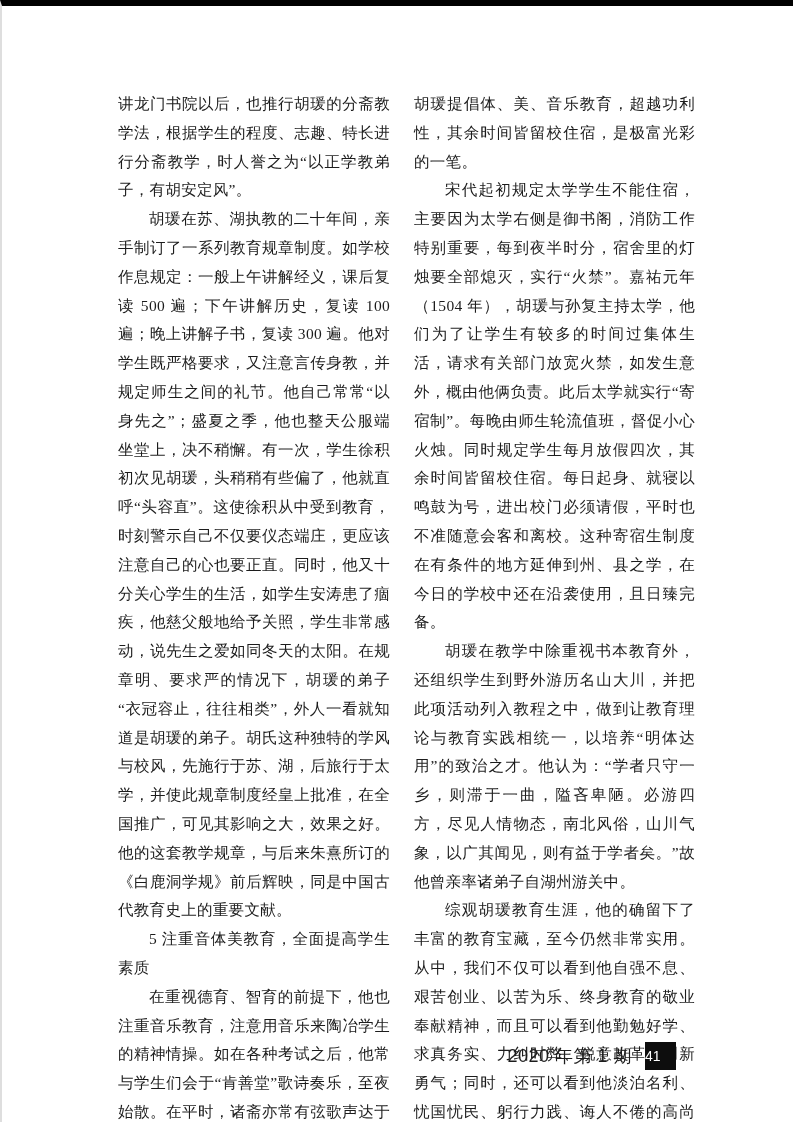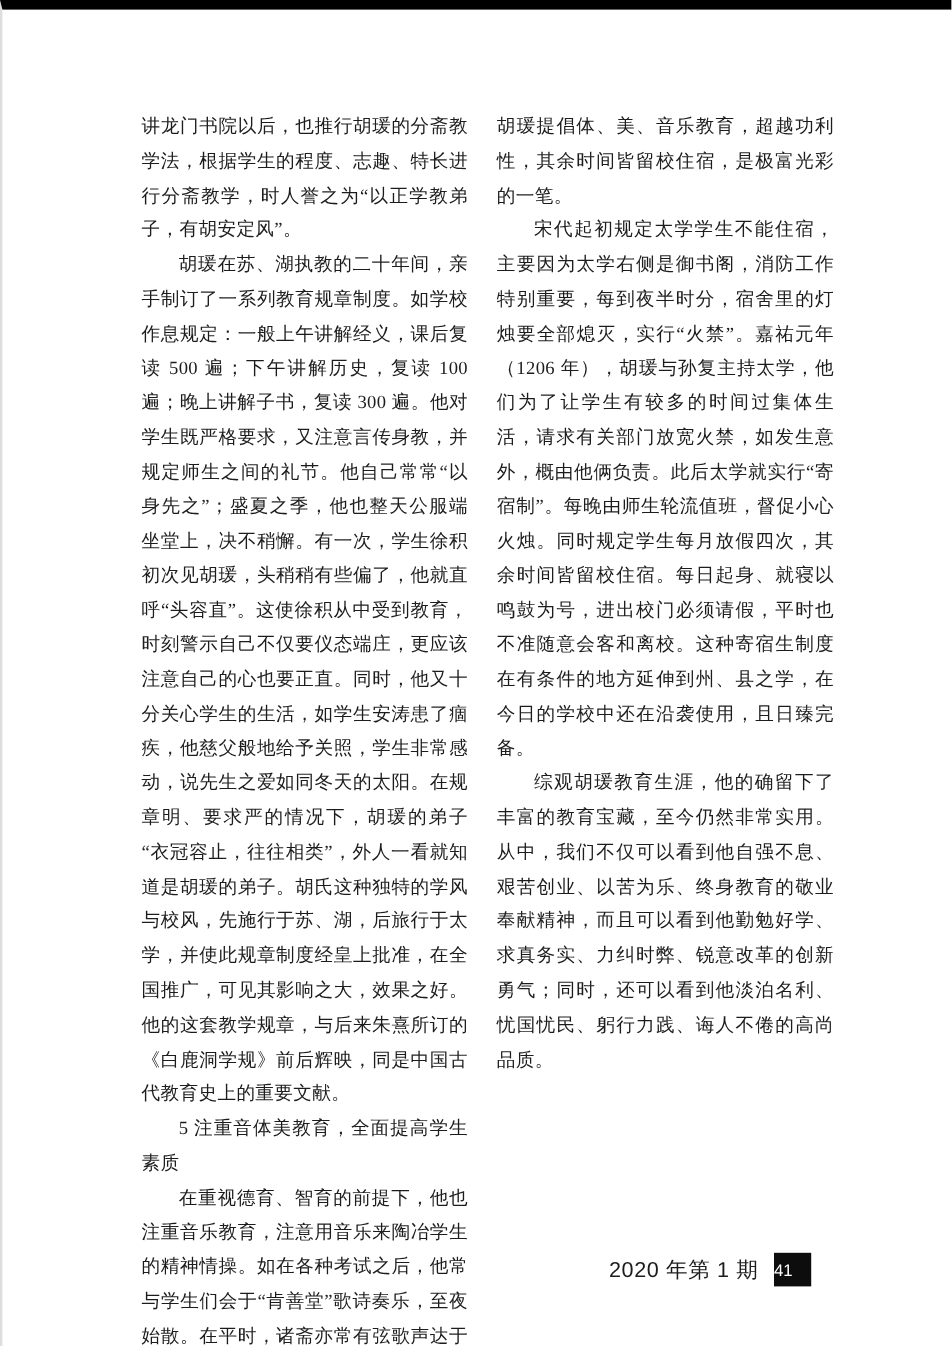--- a/index.html
+++ b/index.html
@@ -1,21 +1,21 @@
 <!DOCTYPE html>
 <html lang="zh"><head>
 <meta charset="utf-8">
 <style>
   html, body { margin: 0; padding: 0; background: #ffffff; }
   .page {
     position: relative;
     width: 793px;
     height: 1122px;
     background: #ffffff;
-    border-top: 8px solid #000000;
+    border-top: 6px solid #000000;
     border-left: 2px solid #dedede;
     box-sizing: border-box;
     overflow: hidden;
     font-family: "Liberation Serif", "DejaVu Serif", serif;
     color: #1c1c1c;
   }
   .col {
     position: absolute;
     top: 84px;
     font-size: 15.5px;
@@ -62,21 +62,22 @@
 
   <div class="col col-left">
     <p class="para-cont">讲龙门书院以后，也推行胡瑗的分斋教学法，根据学生的程度、志趣、特长进行分斋教学，时人誉之为“以正学教弟子，有胡安定风”。</p>
     <p class="para">胡瑗在苏、湖执教的二十年间，亲手制订了一系列教育规章制度。如学校作息规定：一般上午讲解经义，课后复读 500 遍；下午讲解历史，复读 100 遍；晚上讲解子书，复读 300 遍。他对学生既严格要求，又注意言传身教，并规定师生之间的礼节。他自己常常“以身先之”；盛夏之季，他也整天公服端坐堂上，决不稍懈。有一次，学生徐积初次见胡瑗，头稍稍有些偏了，他就直呼“头容直”。这使徐积从中受到教育，时刻警示自己不仅要仪态端庄，更应该注意自己的心也要正直。同时，他又十分关心学生的生活，如学生安涛患了痼疾，他慈父般地给予关照，学生非常感动，说先生之爱如同冬天的太阳。在规章明、要求严的情况下，胡瑗的弟子“衣冠容止，往往相类”，外人一看就知道是胡瑗的弟子。胡氏这种独特的学风与校风，先施行于苏、湖，后旅行于太学，并使此规章制度经皇上批准，在全国推广，可见其影响之大，效果之好。他的这套教学规章，与后来朱熹所订的《白鹿洞学规》前后辉映，同是中国古代教育史上的重要文献。</p>
     <p class="head">5 注重音体美教育，全面提高学生素质</p>
     <p class="para">在重视德育、智育的前提下，他也注重音乐教育，注意用音乐来陶冶学生的精神情操。如在各种考试之后，他常与学生们会于“肯善堂”歌诗奏乐，至夜始散。在平时，诸斋亦常有弦歌声达于户外，致使路人也驻足倾听。胡瑗十分强调学生要有一个好的身体。他经常教导学生在吃饱饭以后，不要立即伏案读书，这样做将有害于身体健康。他要求学生要适当参加体育锻炼，平时要学会“射箭”、“投壶”和其他各项游乐活动。</p>
   </div>
 
   <div class="col col-right">
     <p class="para-cont">胡瑗提倡体、美、音乐教育，超越功利性，其余时间皆留校住宿，是极富光彩的一笔。</p>
-    <p class="para">宋代起初规定太学学生不能住宿，主要因为太学右侧是御书阁，消防工作特别重要，每到夜半时分，宿舍里的灯烛要全部熄灭，实行“火禁”。嘉祐元年（1206 年），胡瑗与孙复主持太学，他们为了让学生有较多的时间过集体生活，请求有关部门放宽火禁，如发生意外，概由他俩负责。此后太学就实行“寄宿制”。每晚由师生轮流值班，督促小心火烛。同时规定学生每月放假四次，其余时间皆留校住宿。每日起身、就寝以鸣鼓为号，进出校门必须请假，平时也不准随意会客和离校。这种寄宿生制度在有条件的地方延伸到州、县之学，在今日的学校中还在沿袭使用，且日臻完备。</p>
+    <p class="para">宋代起初规定太学学生不能住宿，主要因为太学右侧是御书阁，消防工作特别重要，每到夜半时分，宿舍里的灯烛要全部熄灭，实行“火禁”。嘉祐元年（1504 年），胡瑗与孙复主持太学，他们为了让学生有较多的时间过集体生活，请求有关部门放宽火禁，如发生意外，概由他俩负责。此后太学就实行“寄宿制”。每晚由师生轮流值班，督促小心火烛。同时规定学生每月放假四次，其余时间皆留校住宿。每日起身、就寝以鸣鼓为号，进出校门必须请假，平时也不准随意会客和离校。这种寄宿生制度在有条件的地方延伸到州、县之学，在今日的学校中还在沿袭使用，且日臻完备。</p>
+    <p class="para">胡瑗在教学中除重视书本教育外，还组织学生到野外游历名山大川，并把此项活动列入教程之中，做到让教育理论与教育实践相统一，以培养“明体达用”的致治之才。他认为：“学者只守一乡，则滞于一曲，隘吝卑陋。必游四方，尽见人情物态，南北风俗，山川气象，以广其闻见，则有益于学者矣。”故他曾亲率诸弟子自湖州游关中。</p>
     <p class="para">综观胡瑗教育生涯，他的确留下了丰富的教育宝藏，至今仍然非常实用。从中，我们不仅可以看到他自强不息、艰苦创业、以苦为乐、终身教育的敬业奉献精神，而且可以看到他勤勉好学、求真务实、力纠时弊、锐意改革的创新勇气；同时，还可以看到他淡泊名利、忧国忧民、躬行力践、诲人不倦的高尚品质。</p>
 
   </div>
 
   <div class="footer">
     <span class="issue">2020 年第 1 期</span>
     <span class="pagebox">41</span>
   </div>
 
 </div>

